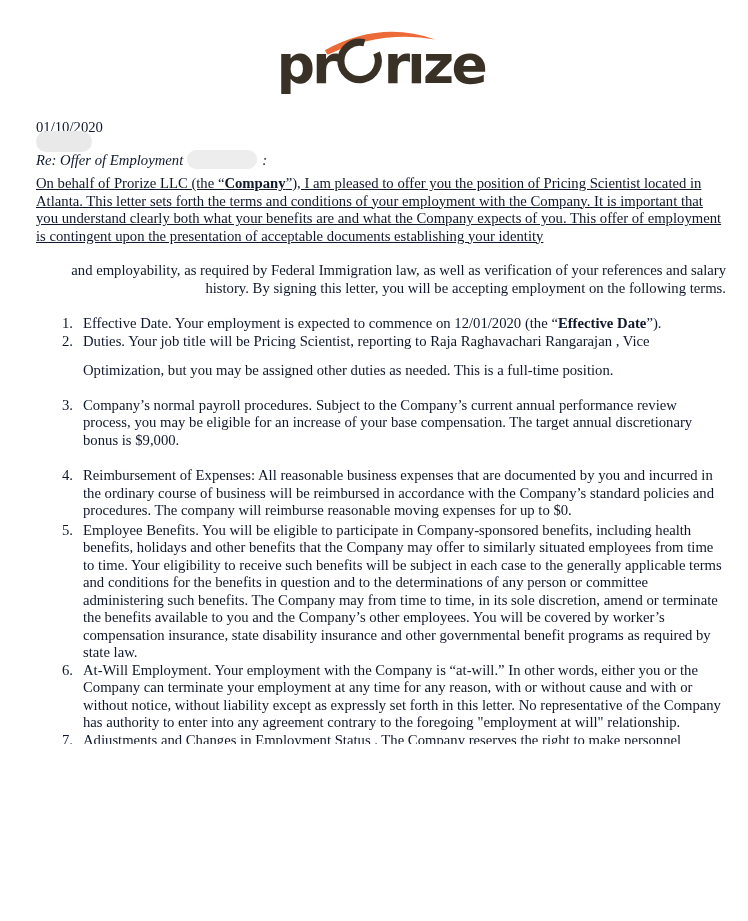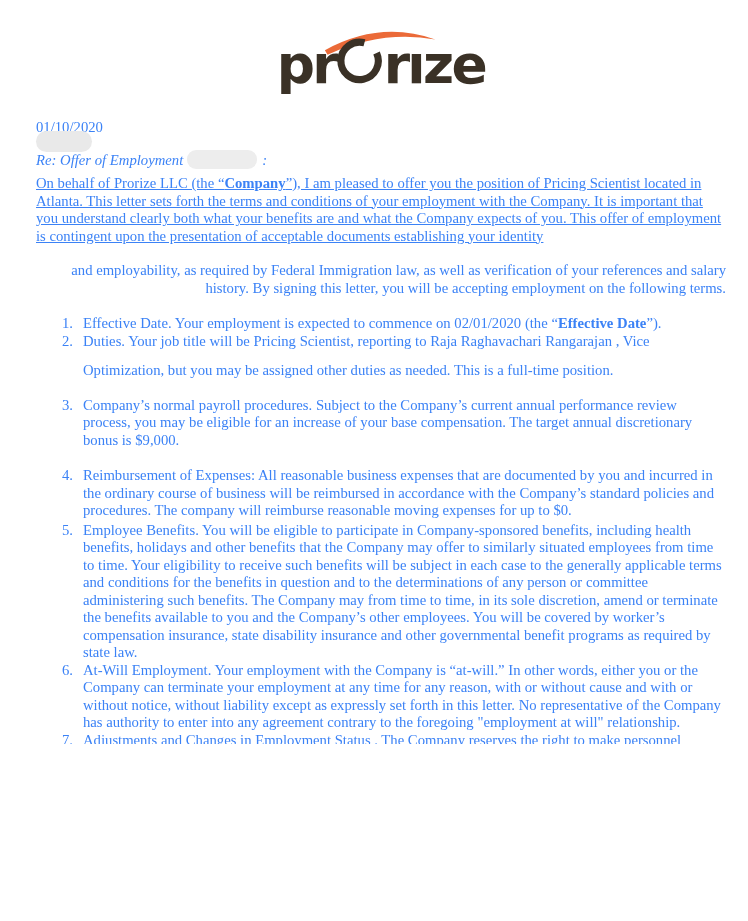--- a/index.html
+++ b/index.html
@@ -5,21 +5,21 @@
   html,body { margin:0; padding:0; background:#fff; }
   .page {
     position:relative;
     width:748px; height:744px;
     background:#ffffff;
     box-sizing:border-box;
     padding:0 22px 0 36px;
     font-family:"Liberation Serif", serif;
     font-size:14.7px;
     line-height:17.5px;
-    color:#3b82f6;
+    color:#0f172a;
     overflow:hidden;
   }
 
   
   .logo-wrap { text-align:center; padding-top:26px; height:78px; }
   .logo-svg { display:inline-block; }
 
   
   .date-line { margin-top:15px; }
   .re-line   { margin-top:13px; position:relative;font-style:italic; }
@@ -86,21 +86,21 @@
     <span>Re: Offer of Employment</span><span class="redact-name"></span><span>:</span>
   </div>
 
   <p class="para p1"><span>On behalf of Prorize LLC (the “</span><b>Company</b><span>”), I am pleased to offer you the position of Pricing Scientist located in Atlanta. This letter sets forth the terms and conditions of your employment with the Company. It is important that you understand clearly both what your benefits are and what the Company expects of you. This offer of employment is contingent upon the presentation of acceptable documents establishing your identity</span></p>
 
   <p class="para p2">and employability, as required by Federal Immigration law, as well as verification of your references and salary history. By signing this letter, you will be accepting employment on the following terms.</p>
 
   <div class="terms">
 
     <div class="item">
-      <span class="num">1.</span><span>Effective Date. Your employment is expected to commence on 02/01/2020 (the “</span><b>Effective Date</b><span>”).</span>
+      <span class="num">1.</span><span>Effective Date. Your employment is expected to commence on 12/01/2020 (the “</span><b>Effective Date</b><span>”).</span>
     </div>
 
     <div class="item">
       <span class="num">2.</span>
       <div class="dline">Duties. Your job title will be Pricing Scientist, reporting to Raja Raghavachari Rangarajan , Vice</div>
       <div class="dline">Optimization, but you may be assigned other duties as needed. This is a full-time position.</div>
     </div>
 
     <div class="item item3">
       <span class="num">3.</span>

